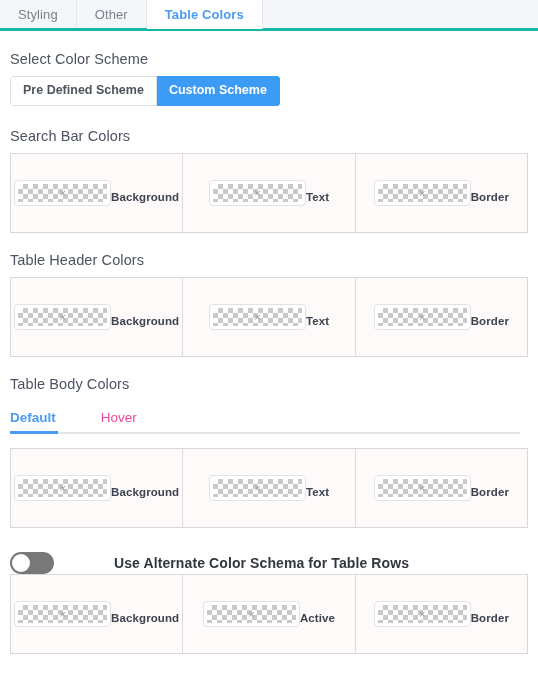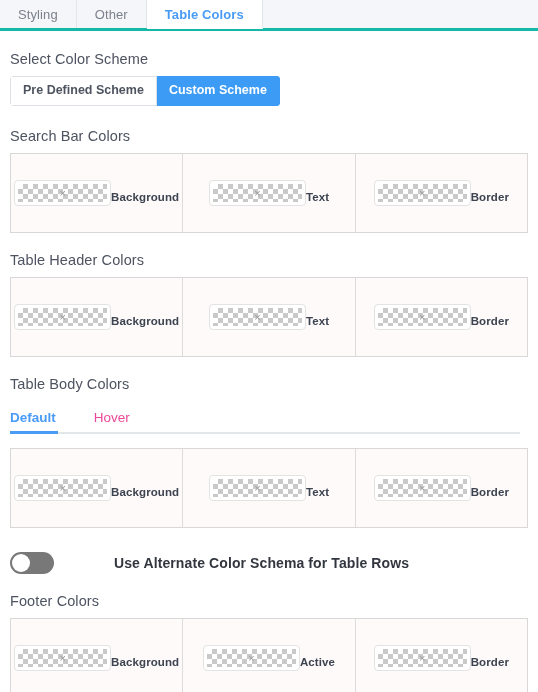--- a/index.html
+++ b/index.html
@@ -145,20 +145,21 @@
     letter-spacing: .1px;
   }
 
   
   .subtabs {
     position: relative;
     display: flex;
     align-items: flex-end;
     height: 30px;
     margin-top: 12px;
+    gap: 7px;
   }
   .subtab {
     font-size: 13.5px;
     color: #ec4899;
     padding: 0 0 9px 0;
     margin-right: 38px;
     cursor: pointer;
     user-select: none;
     position: relative;
   }
@@ -327,21 +328,20 @@
 
   
   <div class="toggle-row">
     <div class="toggle">
       <div class="knob"></div>
     </div>
     <div class="toggle-label">Use Alternate Color Schema for Table Rows</div>
   </div>
 
   
-  <div class="section-title">Footer Colors</div>
 
   <div class="color-panel">
     <div class="color-cell">
       <div class="swatch">
         <div class="swatch-inner"></div>
       </div>
       <div class="swatch-label">Background</div>
     </div>
     <div class="color-cell">
       <div class="swatch">

